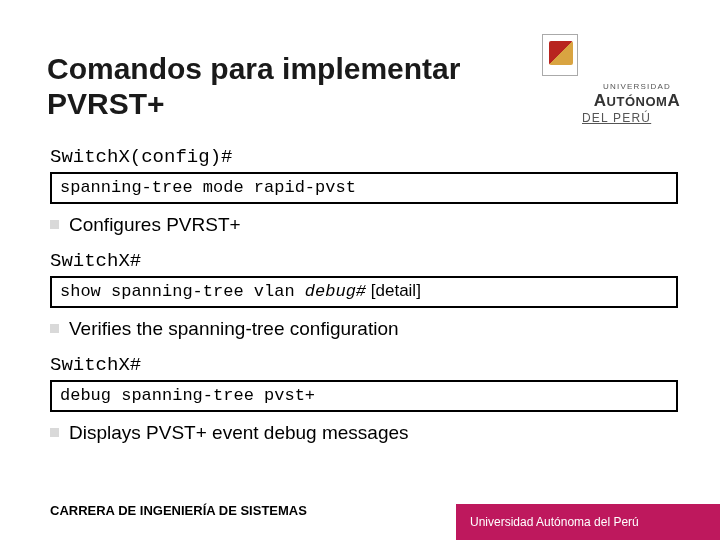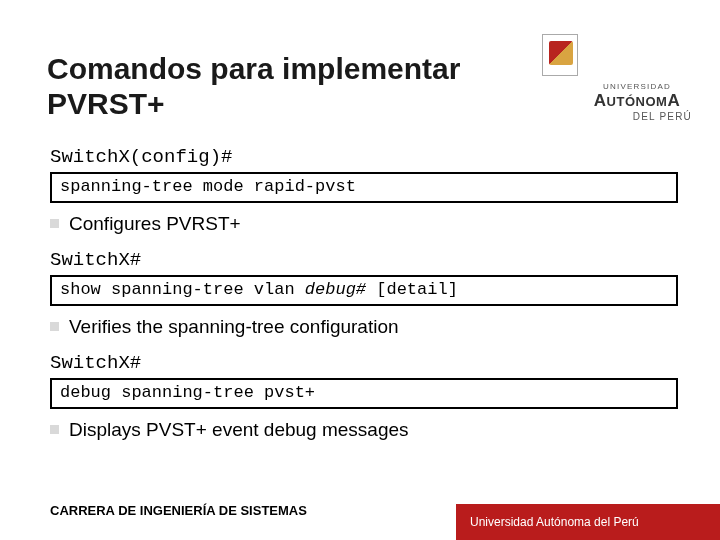--- a/index.html
+++ b/index.html
@@ -57,24 +57,25 @@
     font-size: 13px;
     font-weight: bold;
     letter-spacing: 0.5px;
     color: #333;
     display: flex;
     align-items: baseline;
     justify-content: center;
   }
   .logo-auto .big { font-size: 17px; }
   .logo-peru {
-    font-size: 10px;
+    font-size: 12px;
     letter-spacing: 1.2px;
     color: #555;
-    text-align: right;
+    text-align: left;
+    text-decoration: underline;
   }
   .content {
     position: absolute;
     left: 50px;
     top: 146px;
     width: 628px;
   }
   .prompt {
     font-family: "Courier New", monospace;
     font-size: 19px;
@@ -85,21 +86,21 @@
     border: 2px solid #000;
     width: 628px;
     padding: 2px 8px 2px 8px;
     font-family: "Courier New", monospace;
     font-size: 17px;
     color: #000;
     margin-bottom: 10px;
     line-height: 1.35;
   }
   .cmd-box .arg { font-style: italic; }
-  .cmd-box .opt { font-family: Liberation Mono, monospace; }
+  .cmd-box .opt { font-family: Liberation Sans, sans-serif; }
   .bullet-row {
     display: flex;
     align-items: flex-start;
     margin-bottom: 18px;
   }
   .bullet-row:last-child { margin-bottom: 0; }
   .sq {
     width: 9px;
     height: 9px;
     background: #d9d9d9;
@@ -119,21 +120,21 @@
     font-size: 13px;
     font-weight: bold;
     color: #000;
   }
   .footer-band {
     position: absolute;
     right: 0;
     bottom: 0;
     width: 264px;
     height: 36px;
-    background: #b91c1c;
+    background: #be185d;
     color: #fff;
     font-size: 12px;
     display: flex;
     align-items: center;
     padding-left: 14px;
   }
 </style>
 </head>
 <body>
 

